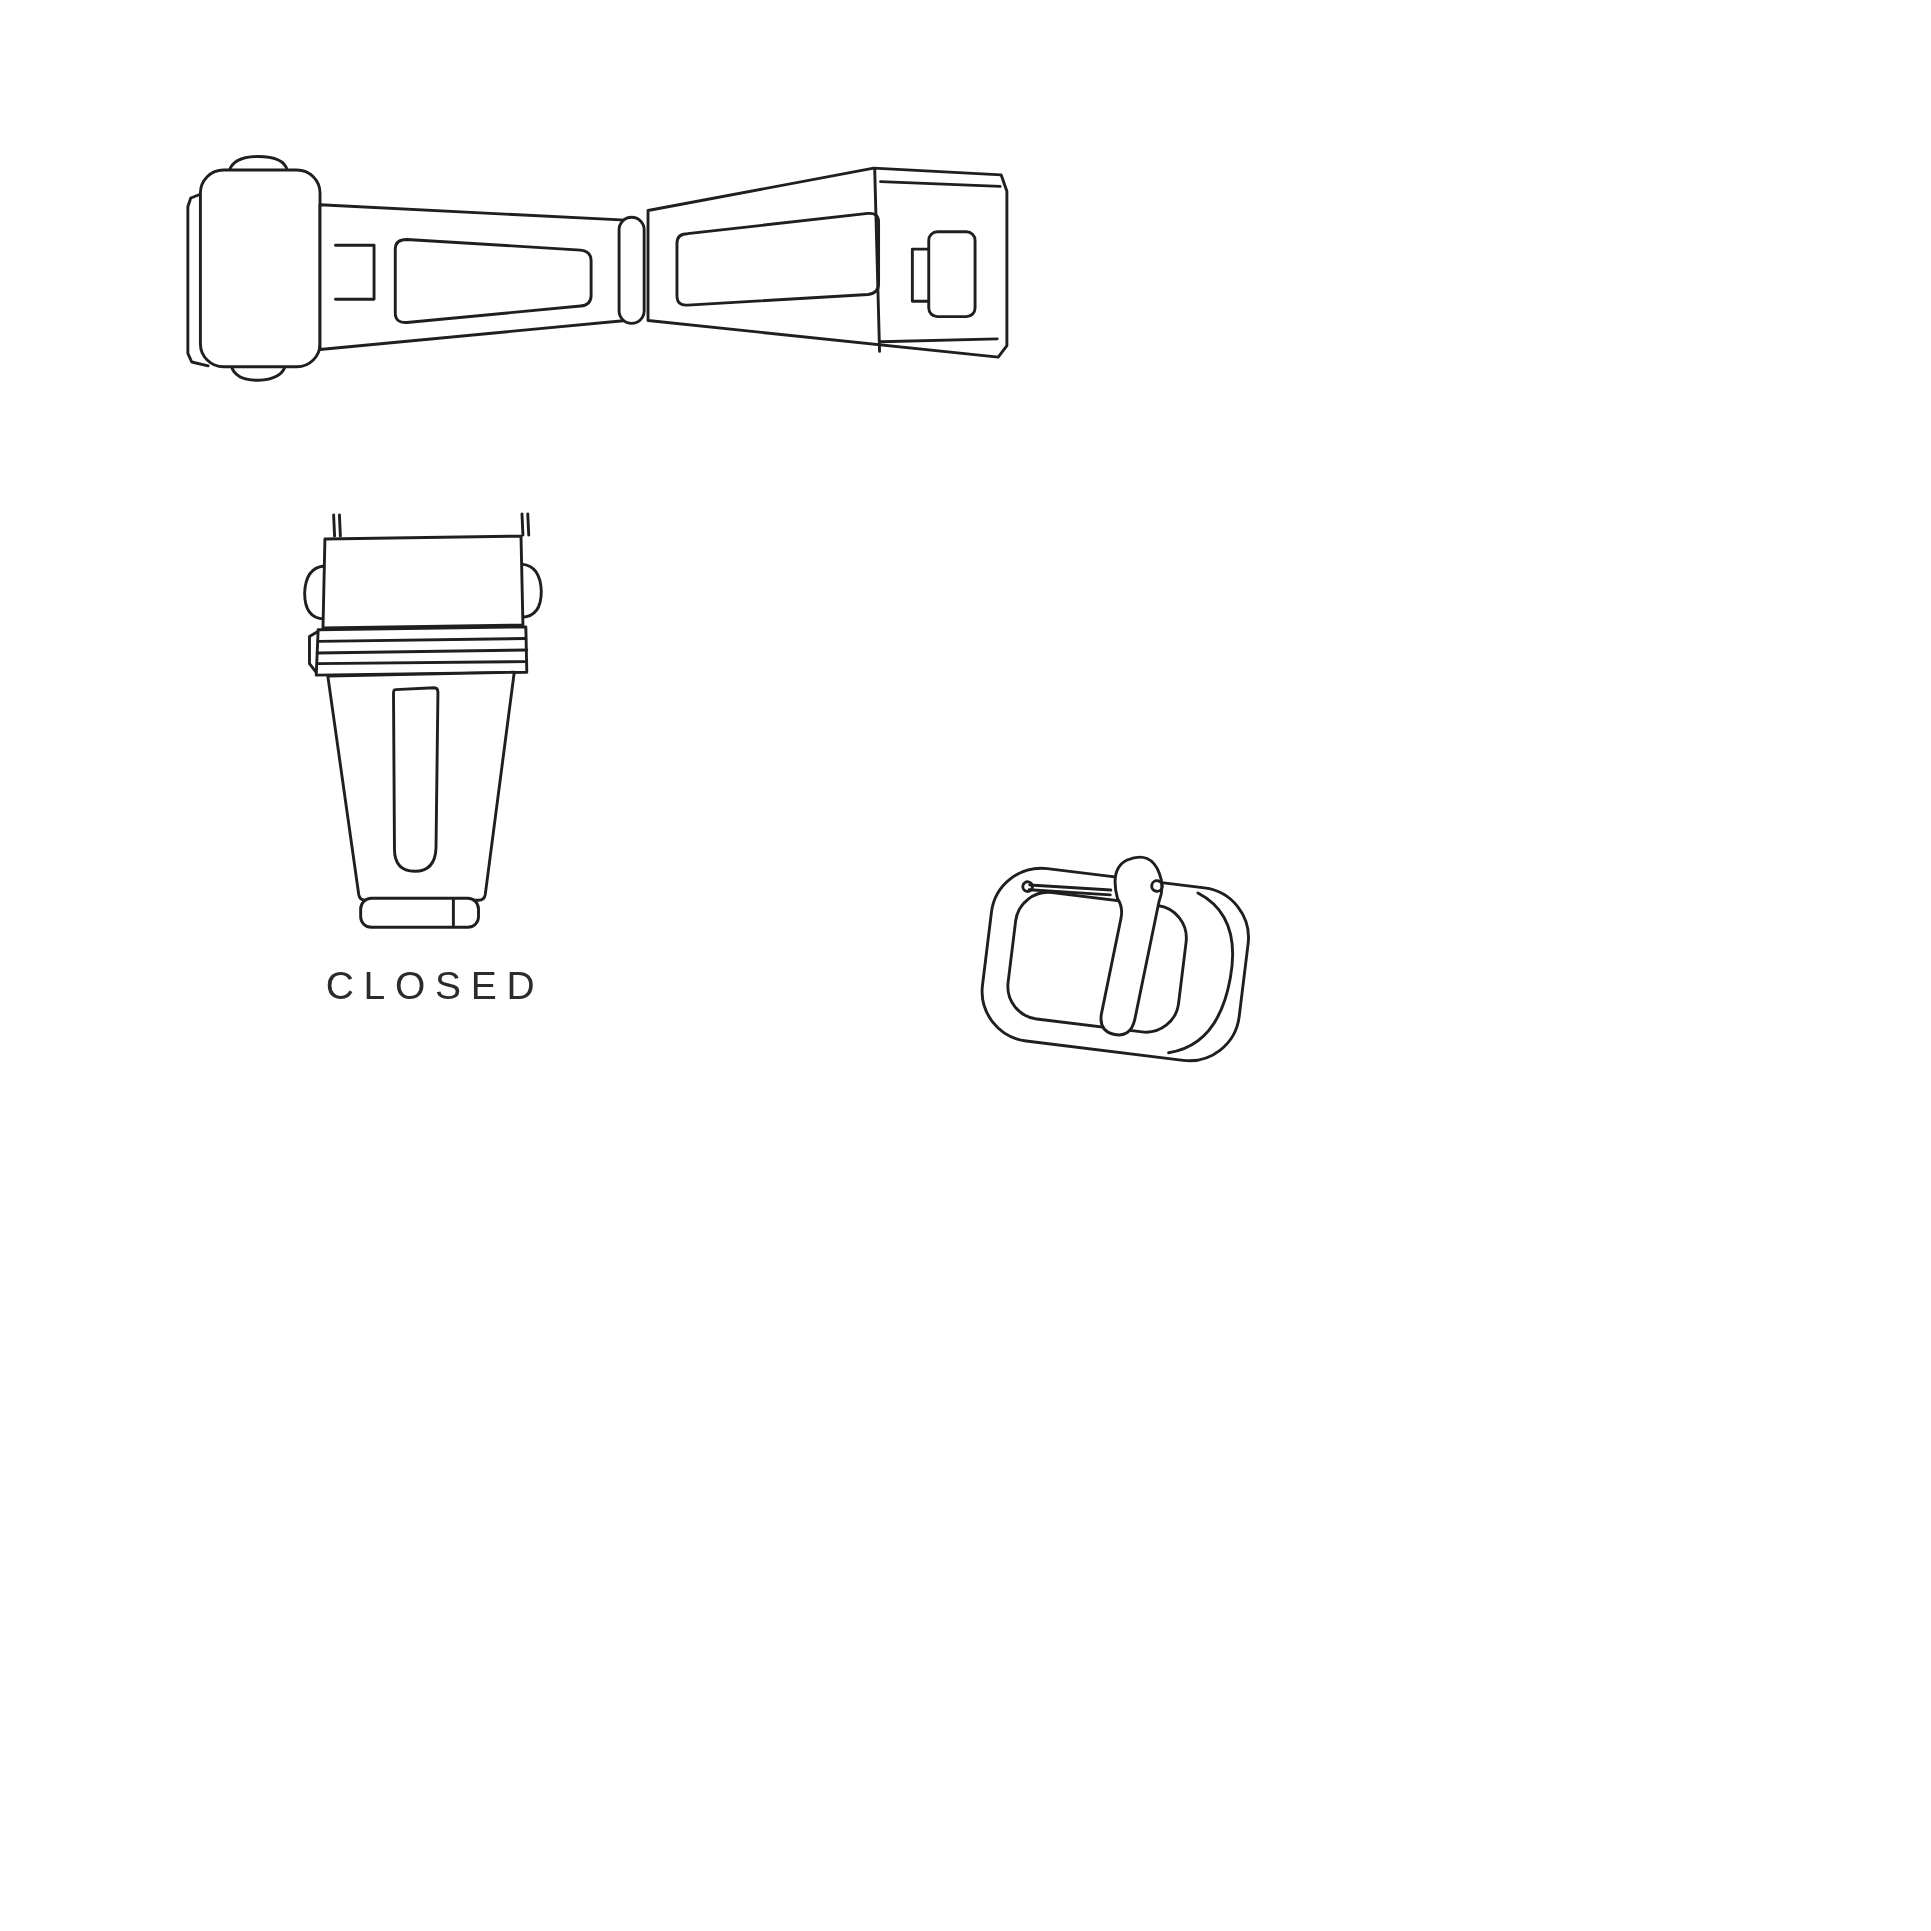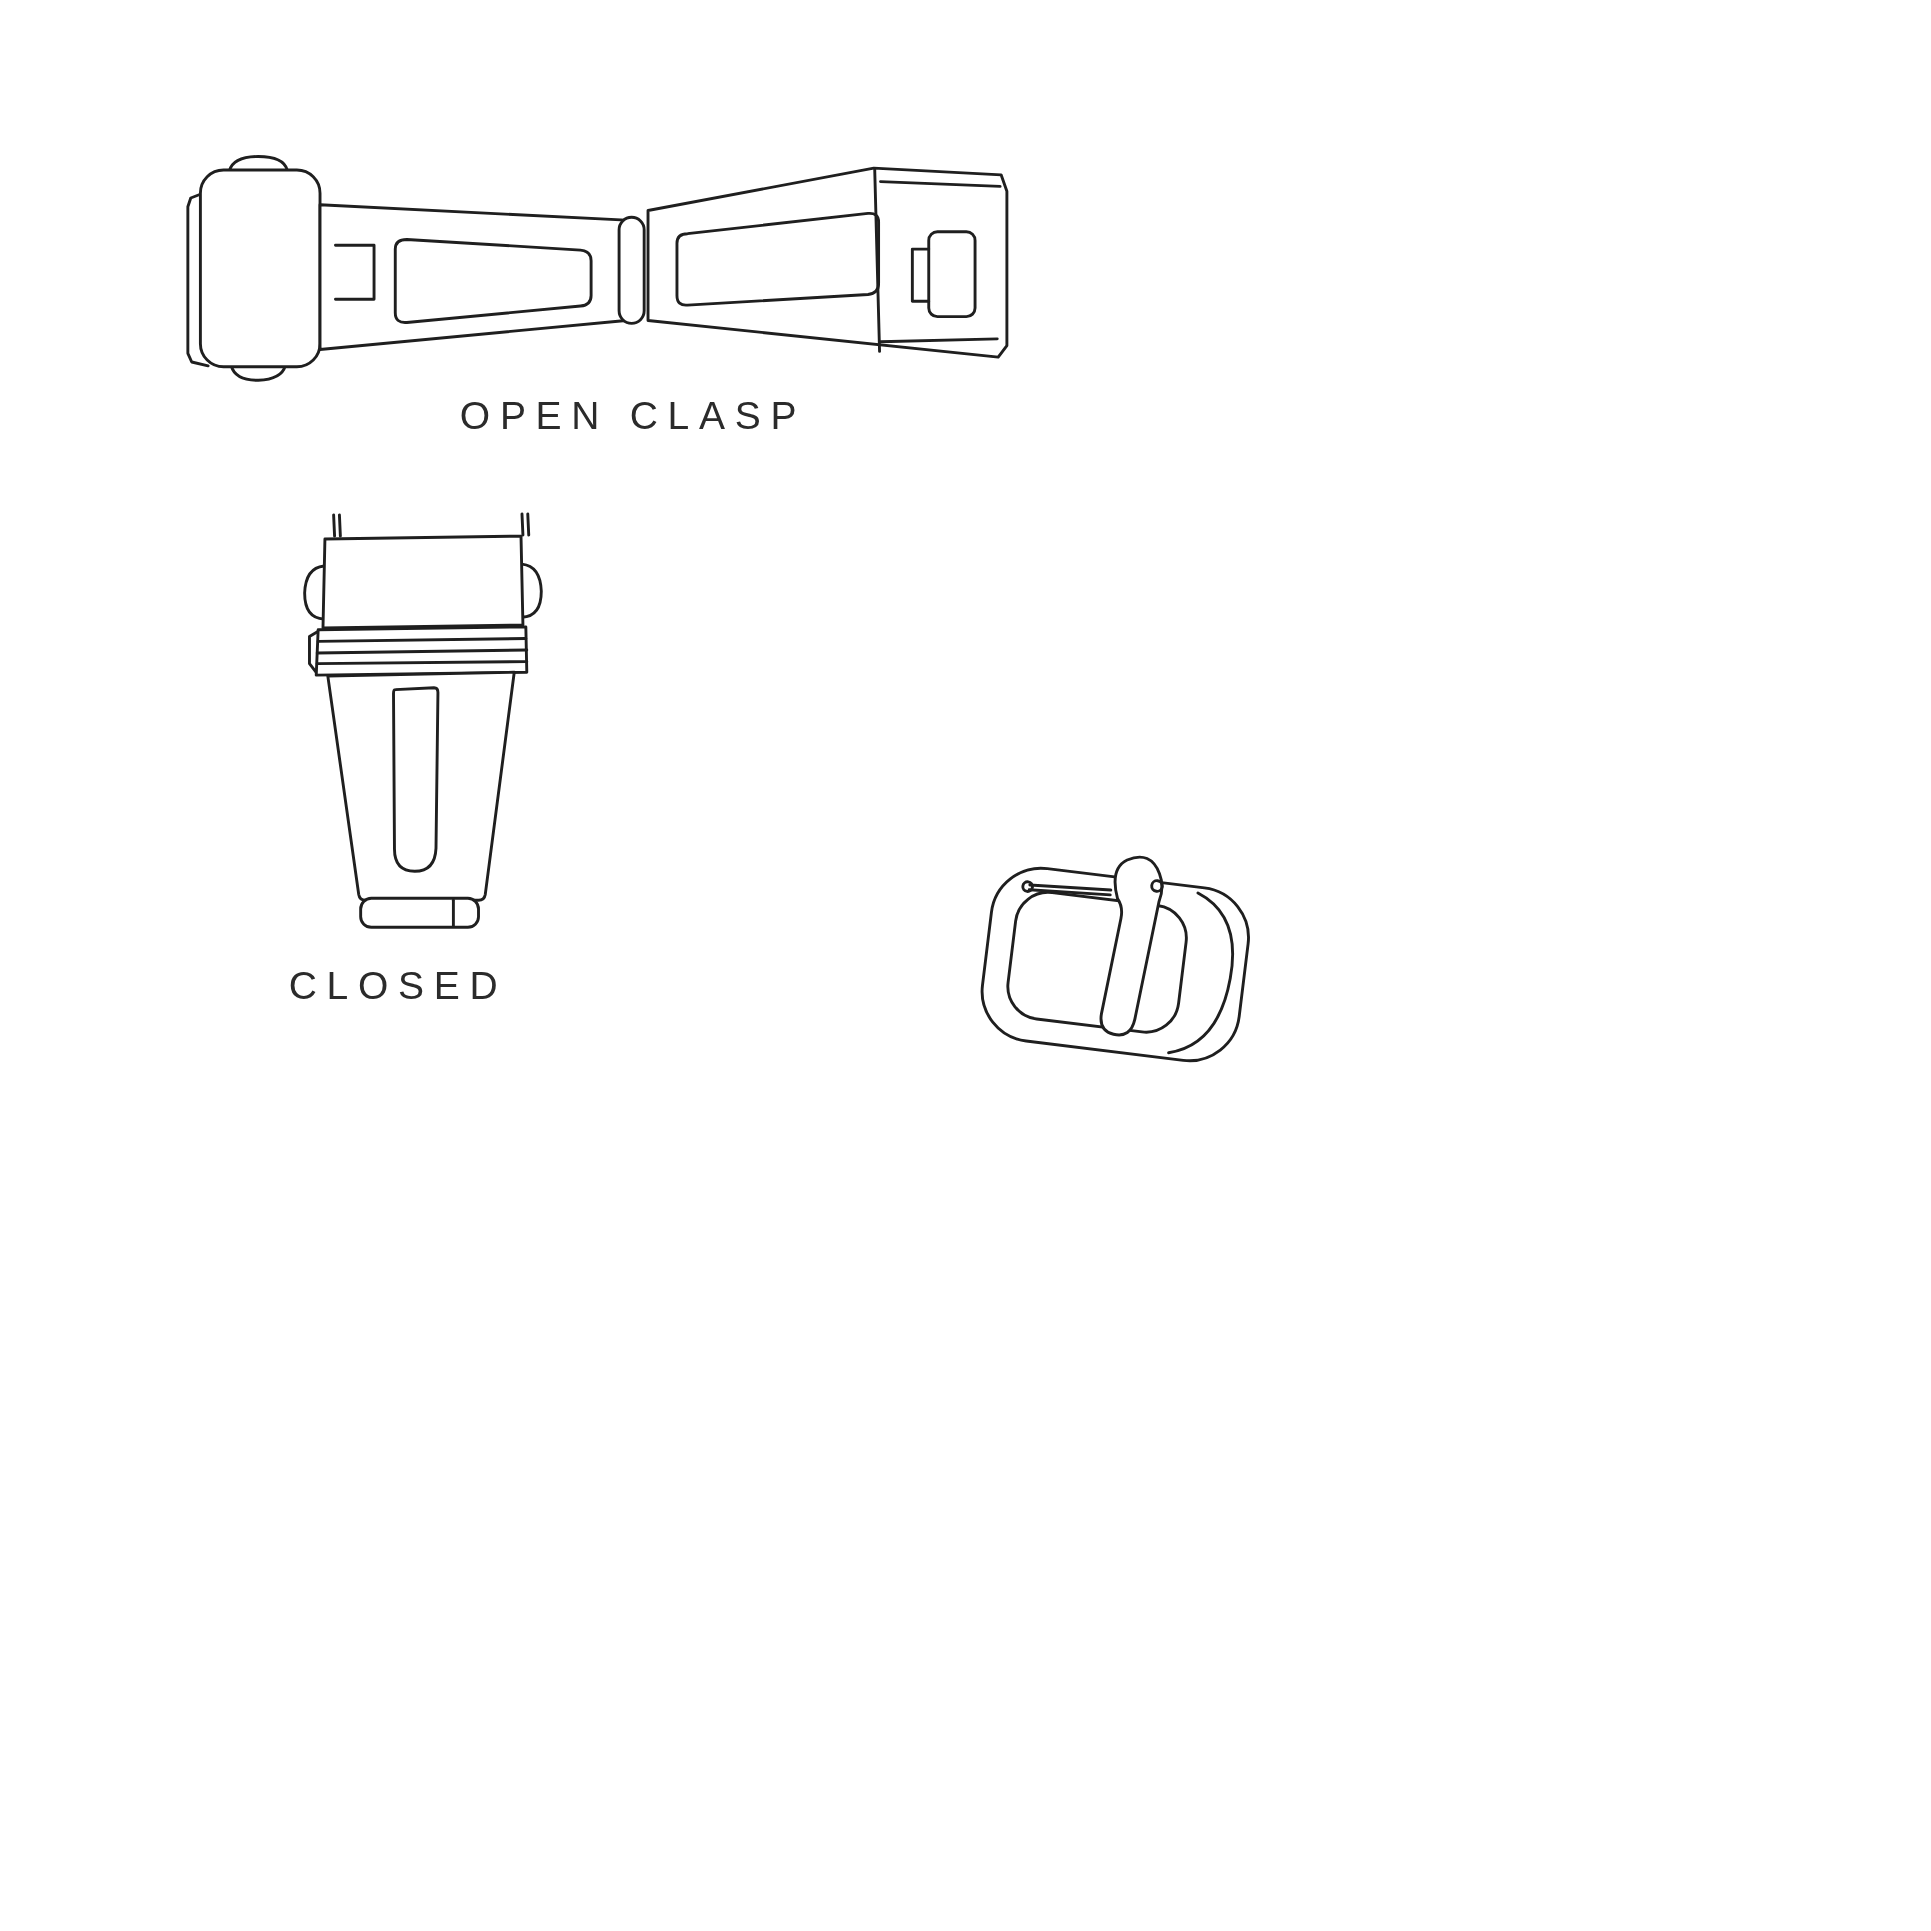--- a/index.html
+++ b/index.html
@@ -29,21 +29,21 @@
     position: absolute;
     transform: translateX(-50%);
     color: #2b2b2b;
     font-size: 39px;
     letter-spacing: 9.7px;
     font-weight: 400;
     white-space: nowrap;
     text-transform: uppercase;
   }
   .caption.open   { left: 633px; top: 394px; }
-  .caption.closed { left: 398px; top: 964px; }
+  .caption.closed { left: 435px; top: 964px; }
 
   .title {
     position: absolute;
     left: 759px; top: 1340px;
     transform: translateX(-50%);
     color: #1b1b1b;
     font-size: 73px;
     letter-spacing: 14.5px;
     font-weight: 400;
     white-space: nowrap;
@@ -77,21 +77,20 @@
     <path d="M731,28 L736,216"></path>
     <path d="M737,40 L861,45"></path>
     <path d="M737,206 L858,203"></path>
 
     <path d="M537,94 L724,73 Q735,72 735,82 L735,146 Q735,156 724,157 L537,168 Q526,169 526,158 L526,104 Q526,94 537,94 Z"></path>
 
     <rect x="787" y="92" width="48" height="88" rx="9"></rect>
     <path d="M787,110 L770,110 L770,164 L787,164"></path>
   </svg>
 
-  <div class="caption open">OPEN CLASP</div>
 
   <svg class="art closed-clasp" viewBox="0 0 265 440" fill="none" stroke-width="3" stroke-linejoin="round" stroke-linecap="round">
 
     <path d="M42,27 L41,5 M48,27 L47,5"></path>
     <path d="M237,26 L236,4 M243,26 L242,4"></path>
 
     <path d="M31,58 Q12,60 11,86 Q11,112 31,113"></path>
     <path d="M236,56 Q255,58 256,84 Q256,110 236,111"></path>
 
     <path d="M32,30 L235,27 L237,119 L30,122 Z" fill="#ffffff"></path>

